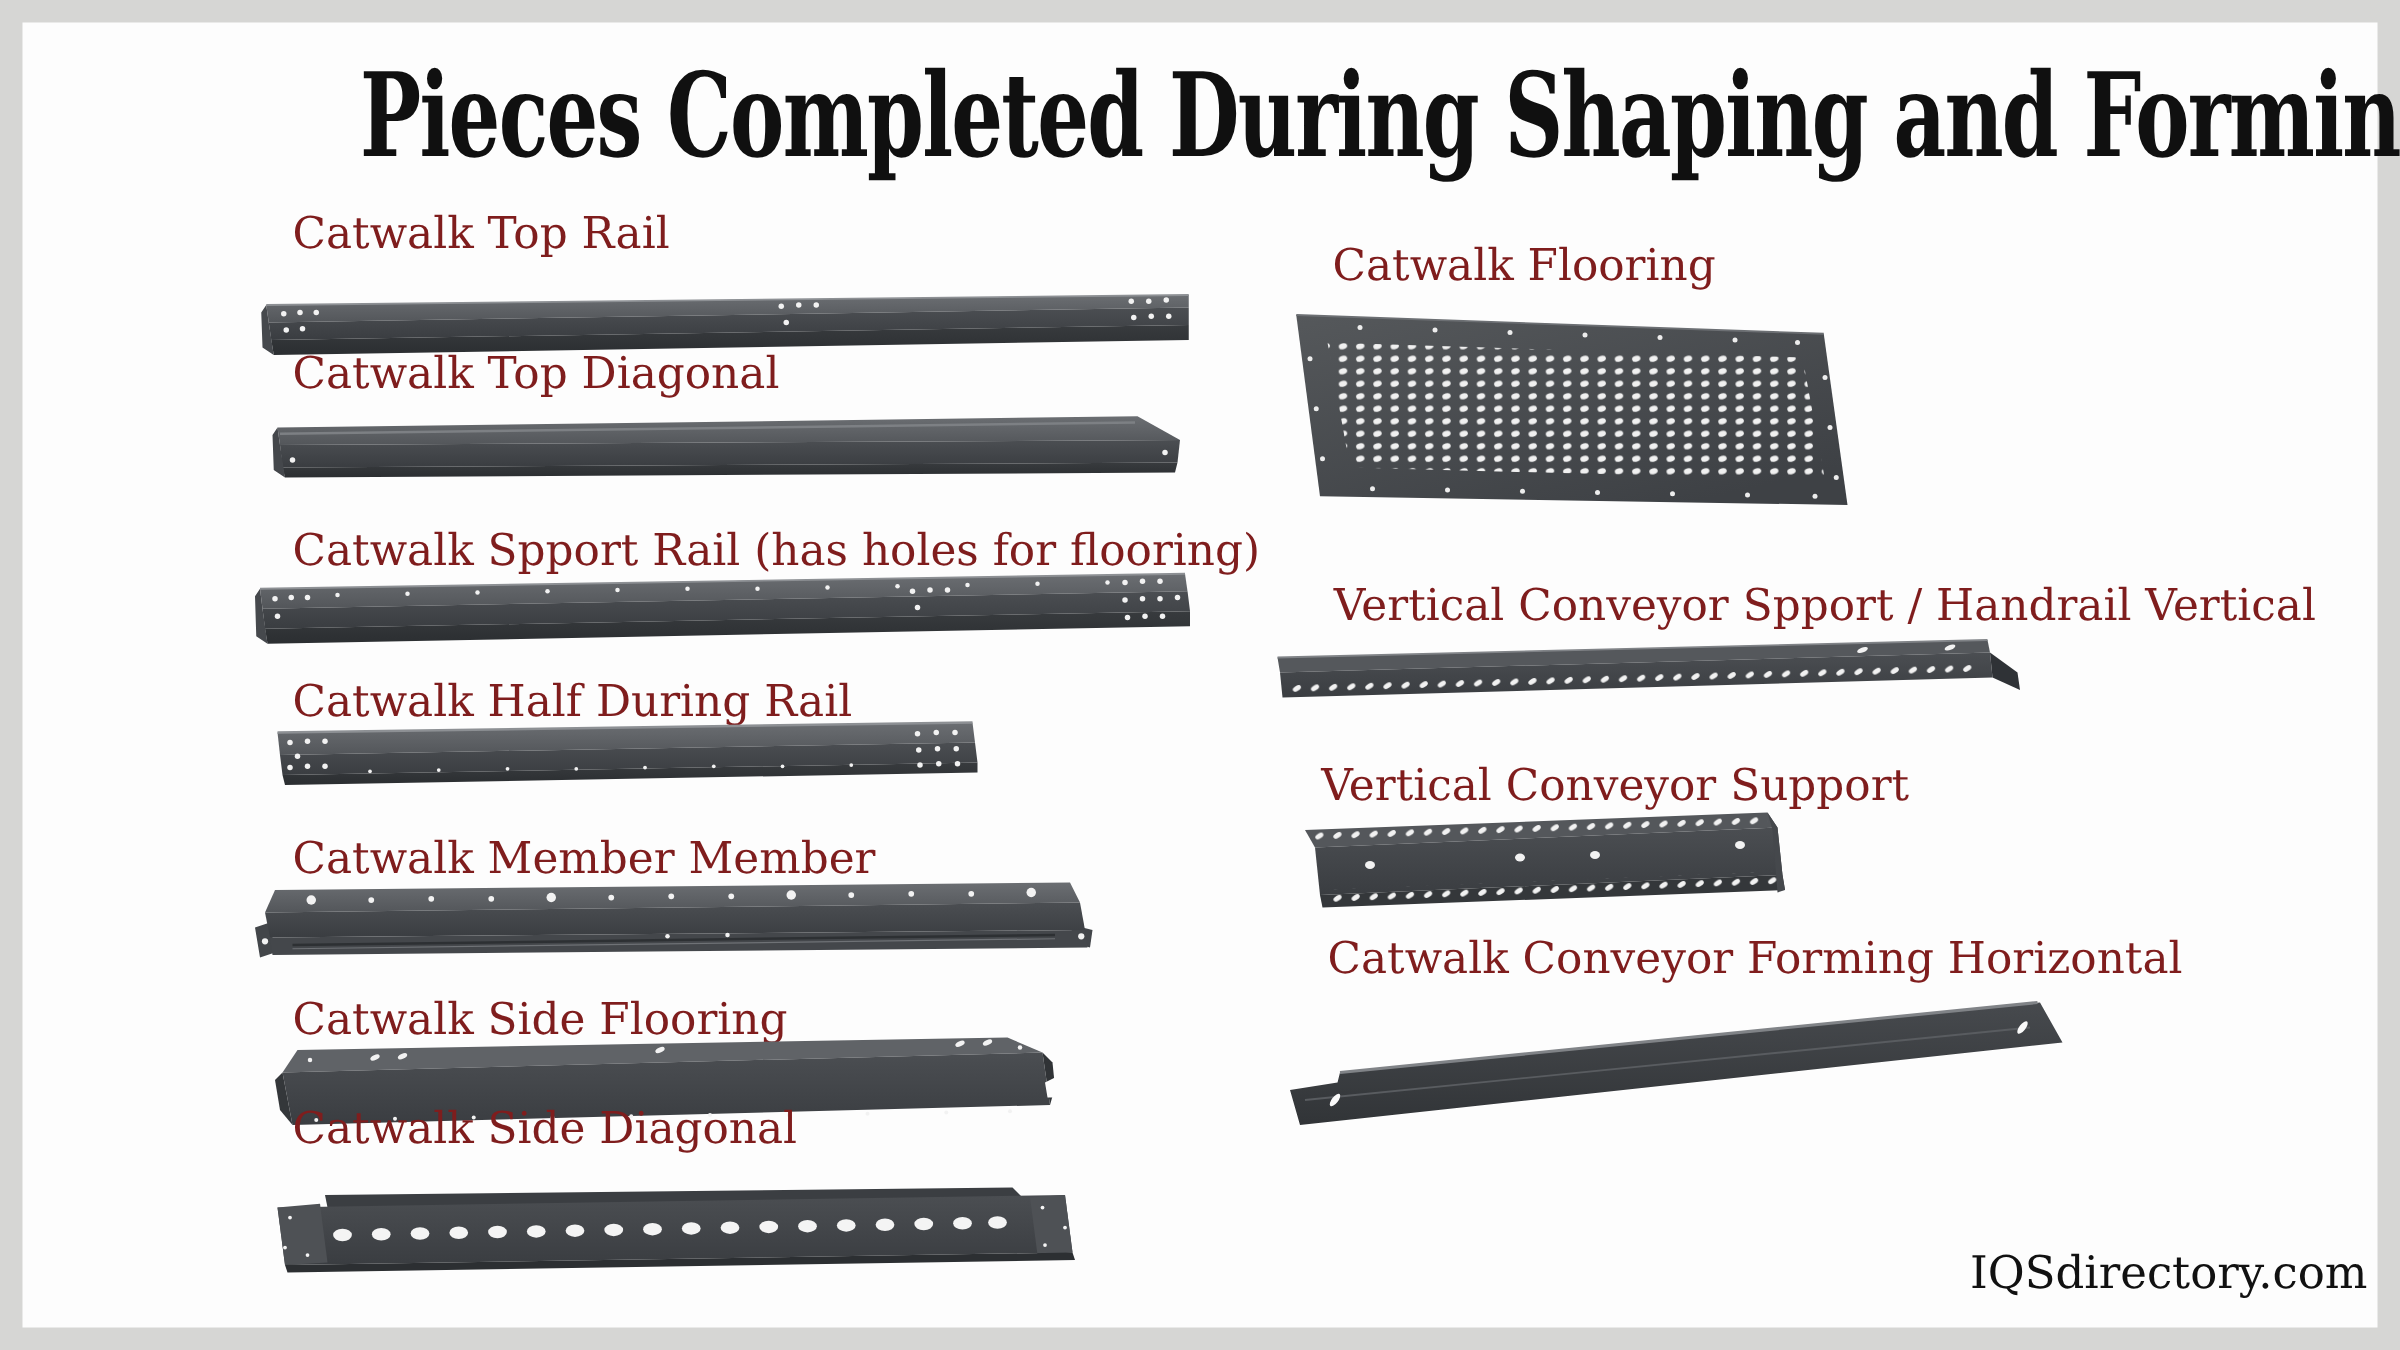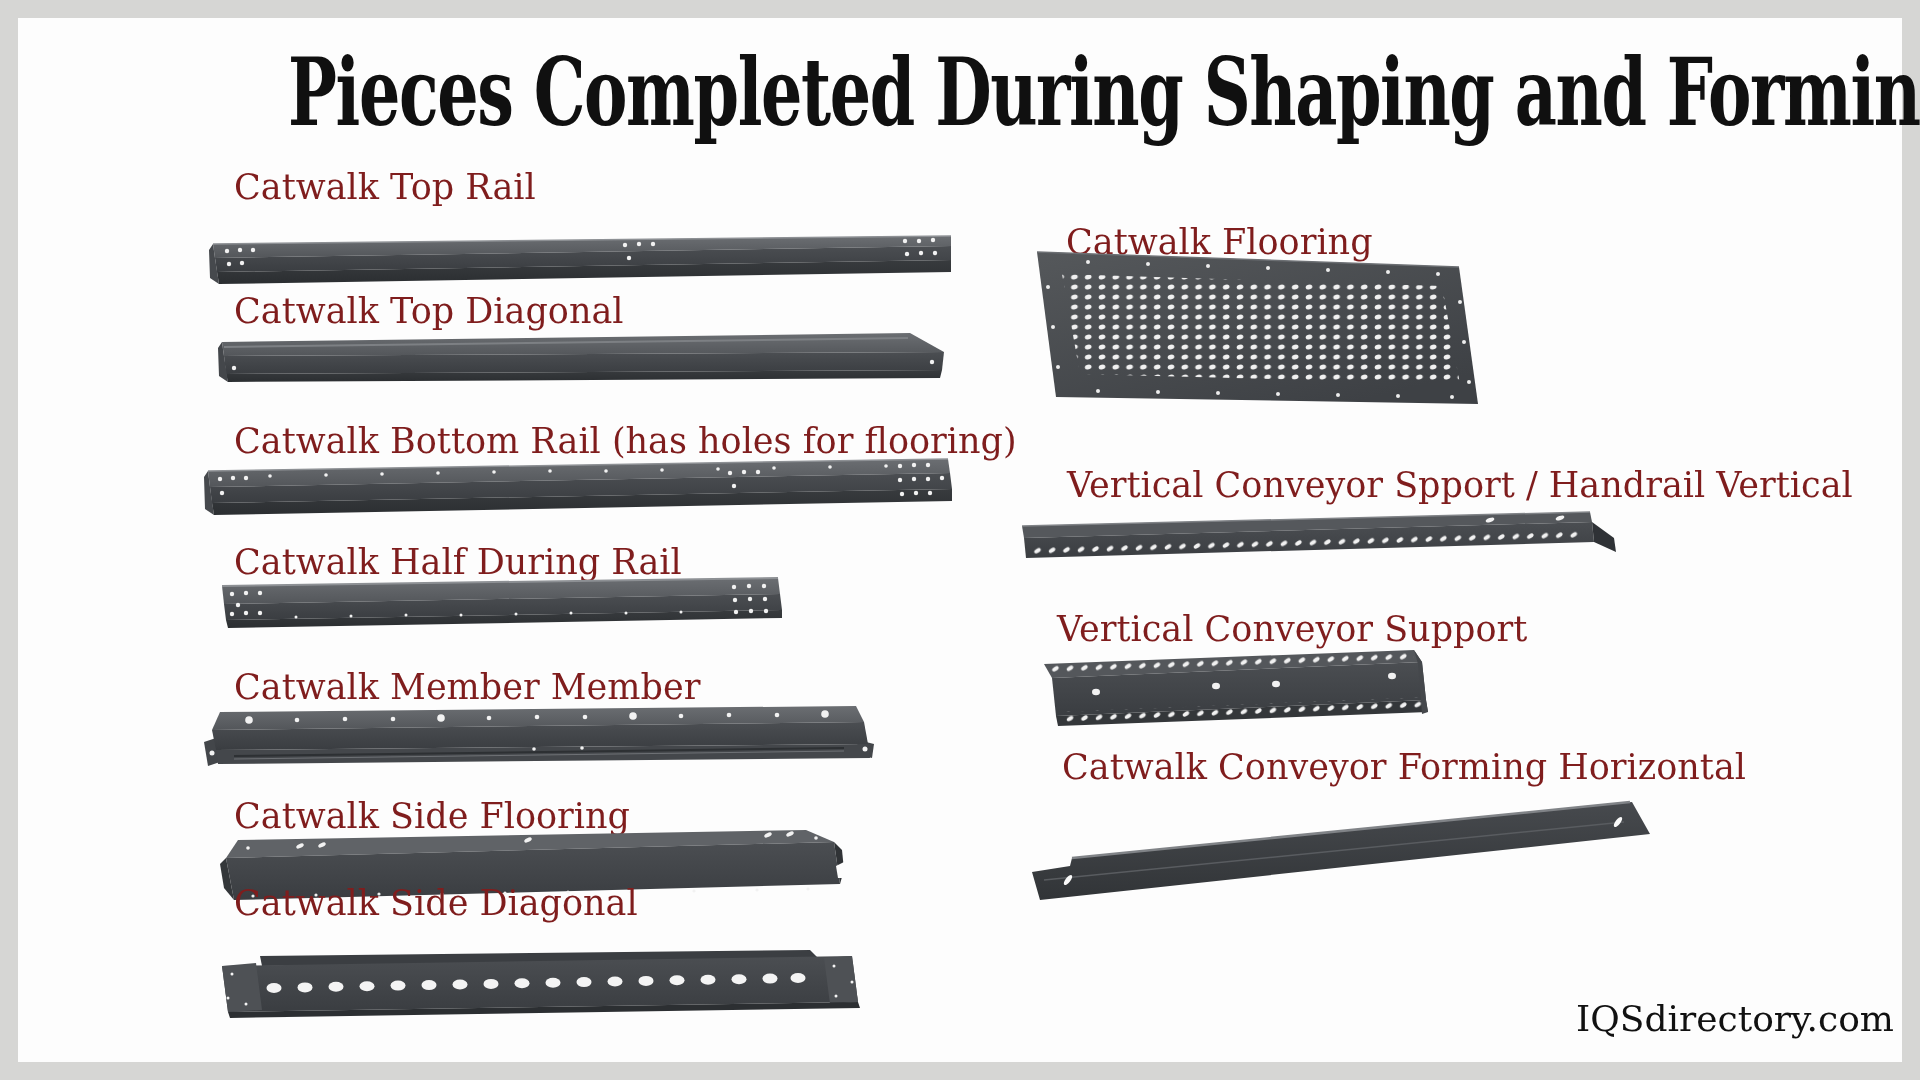--- a/index.html
+++ b/index.html
@@ -71,32 +71,32 @@
       <circle cx="424" cy="26" r="2.2"></circle>
       <circle cx="700" cy="9" r="2.2"></circle>
         <circle cx="714" cy="9" r="2.2"></circle>
         <circle cx="728" cy="8" r="2.2"></circle>
       <circle cx="702" cy="22" r="2.2"></circle>
         <circle cx="716" cy="21" r="2.2"></circle>
         <circle cx="730" cy="21" r="2.2"></circle>
     </g>
   </svg>
 
-  <div class="lbl" style="left:234px;top:292px">Catwalk Top Diagonal</div>
+  <div class="lbl" style="left:234px;top:280px">Catwalk Top Diagonal</div>
   <svg class="piece" style="left:210px;top:328px" width="740" height="58" viewBox="0 0 740 58">
     <polygon points="12,14 700,5 734,24 14,28" fill="url(#gTop)"></polygon>
     <polygon points="14,28 734,24 732,42 16,46" fill="url(#gMid)"></polygon>
     <polygon points="16,46 732,42 730,50 18,54" fill="url(#gDark)"></polygon>
     <polygon points="12,14 14,28 18,54 9,48 8,20" fill="#44474b"></polygon>
     <line x1="14" y1="19" x2="698" y2="10" stroke="#7d8084" stroke-width="2"></line>
     <circle cx="24" cy="40" r="2.2" fill="#f2f2f2"></circle>
       <circle cx="722" cy="34" r="2.2" fill="#f2f2f2"></circle>
   </svg>
 
-  <div class="lbl" style="left:234px;top:422px">Catwalk Bottom Rail (has holes for flooring)</div>
+  <div class="lbl" style="left:234px;top:422px">Catwalk Spport Rail (has holes for flooring)</div>
   <svg class="piece" style="left:200px;top:455px" width="756" height="70" viewBox="0 0 756 70">
     <polygon points="8,16 748,4 750,18 10,32" fill="url(#gTop)"></polygon>
     <polygon points="10,32 750,18 752,34 12,48" fill="url(#gMid)"></polygon>
     <polygon points="12,48 752,34 752,46 14,60" fill="url(#gDark)"></polygon>
     <polygon points="8,16 10,32 14,60 5,54 4,22" fill="#46494d"></polygon>
     <line x1="8" y1="16" x2="748" y2="4" stroke="#8d9094" stroke-width="1.5"></line>
     <g fill="#f2f2f2">
       <circle cx="70" cy="21" r="1.8"></circle>
         <circle cx="126" cy="20" r="1.8"></circle>
         <circle cx="182" cy="19" r="1.8"></circle>
@@ -250,21 +250,21 @@
         <ellipse cx="586" cy="30" rx="7.5" ry="5"></ellipse>
       <circle cx="20" cy="26" r="1.5"></circle>
         <circle cx="16" cy="50" r="1.5"></circle>
         <circle cx="34" cy="56" r="1.5"></circle>
       <circle cx="622" cy="18" r="1.5"></circle>
         <circle cx="640" cy="34" r="1.5"></circle>
         <circle cx="624" cy="48" r="1.5"></circle>
     </g>
   </svg>
 
-  <div class="lbl" style="left:1066px;top:223px">Catwalk Flooring</div>
+  <div class="lbl" style="left:1066px;top:194px">Catwalk Flooring</div>
   <svg class="piece" style="left:1028px;top:242px" width="466" height="170" viewBox="0 0 466 170">
     <polygon points="9,10 431,25 450,162 28,155" fill="url(#gPlate)"></polygon>
     <line x1="9" y1="10" x2="431" y2="25" stroke="#6c6f73" stroke-width="1.5"></line>
     <polygon points="34,32 414,44 432,142 52,132" fill="url(#floorHoles)"></polygon>
     <g fill="#ededed">
       <circle cx="60" cy="20" r="2"></circle>
         <circle cx="120" cy="22" r="2"></circle>
         <circle cx="180" cy="24" r="2"></circle>
       <circle cx="240" cy="26" r="2"></circle>
         <circle cx="300" cy="28" r="2"></circle>

